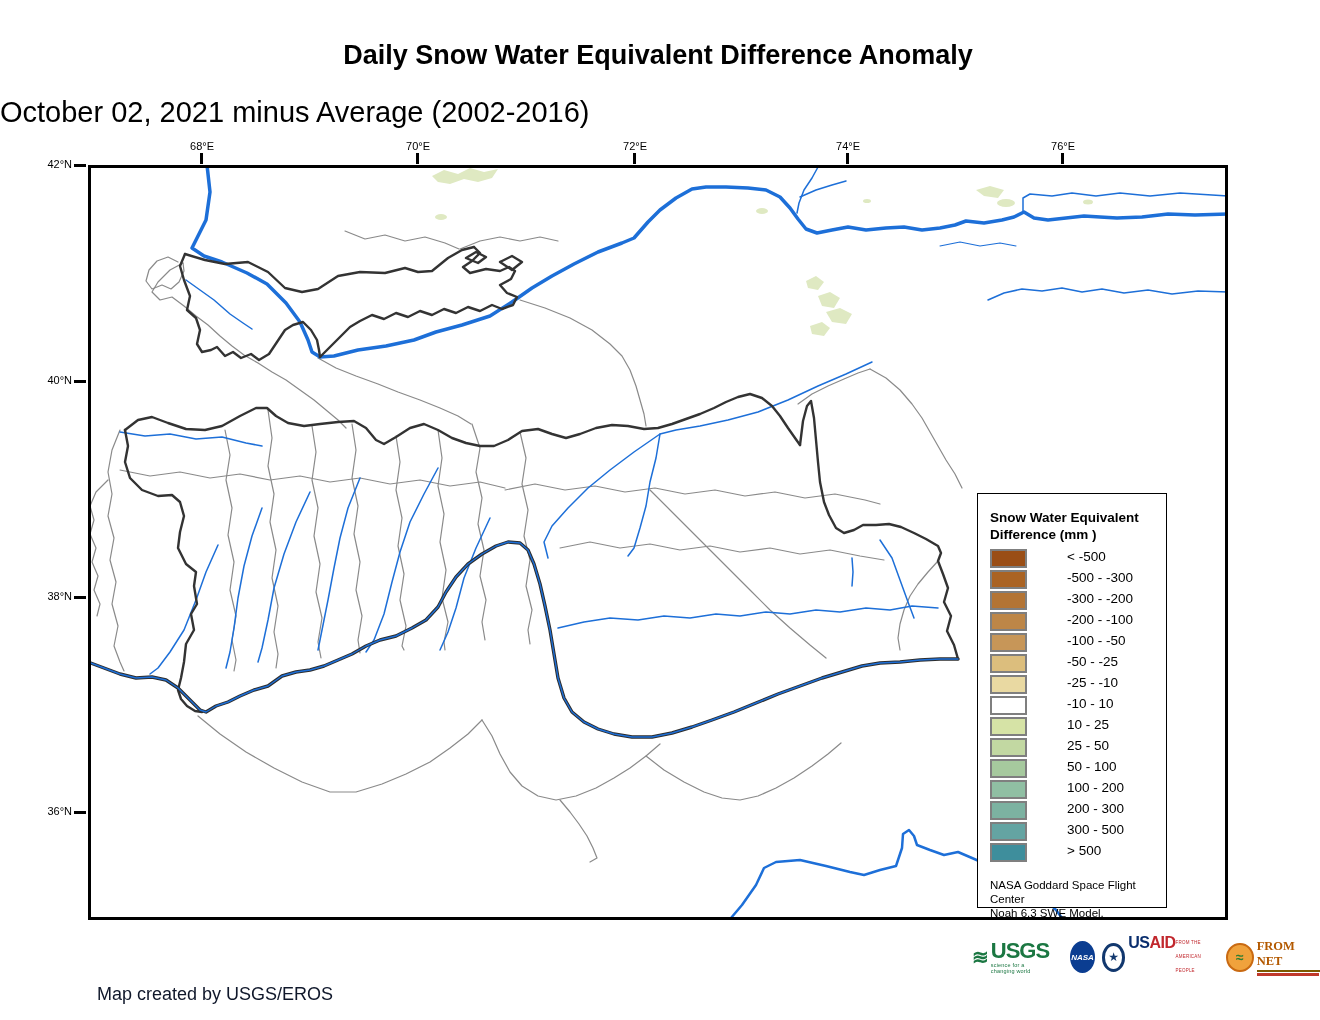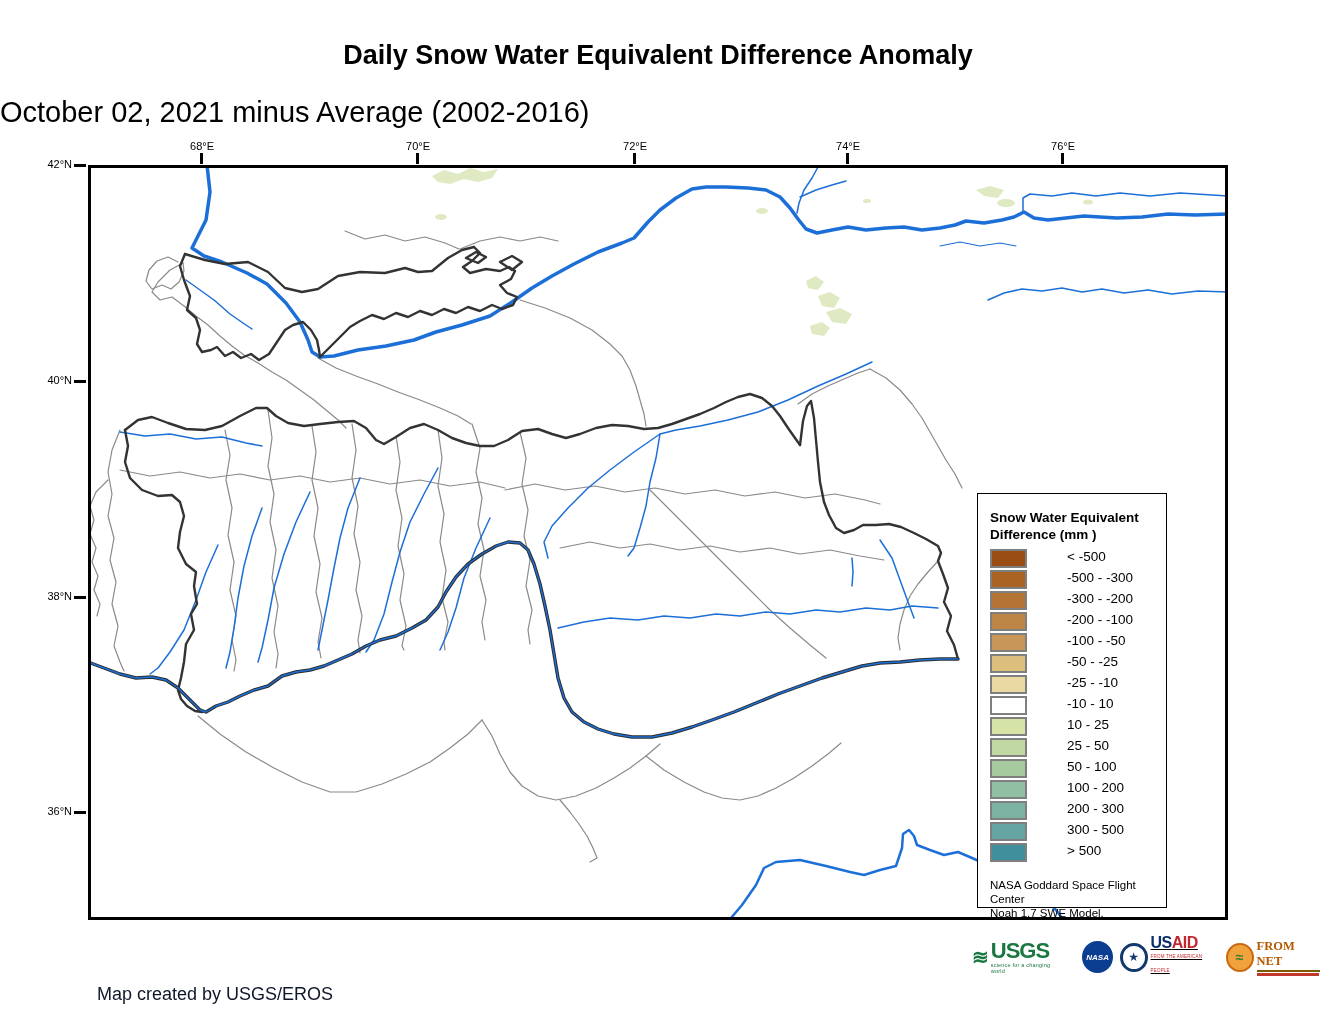--- a/index.html
+++ b/index.html
@@ -32,21 +32,21 @@
   .usgs-wave{font-size:20px;font-weight:bold;margin-right:2px;}
   .usgs-text{font-size:22px;font-weight:bold;letter-spacing:-1px;line-height:20px;}
   .usgs-tag{font-size:5.5px;letter-spacing:0.2px;}
   .nasa-circle{width:32px;height:32px;border-radius:50%;background:#0b3d91;color:#fff;
           display:flex;align-items:center;justify-content:center;font-size:8px;
           font-weight:bold;font-style:italic;margin-left:14px;}
   .usaid{display:flex;align-items:center;gap:3px;}
   .usaid-seal{width:29px;height:29px;border-radius:50%;border:3px solid #12386e;background:#fff;
           box-sizing:border-box;display:flex;align-items:center;justify-content:center;
           color:#12386e;font-size:12px;}
-  .usaid-textcol{display:flex;flex-direction:column;line-height:14px;text-decoration:underline;}
+  .usaid-textcol{display:flex;flex-direction:row;line-height:14px;}
   .usaid-word{font-size:16px;font-weight:bold;letter-spacing:-0.5px;}
   .usaid-us{color:#0a2e6e;} .usaid-aid{color:#c1272d;}
   .usaid-tag{font-size:4.5px;color:#c1272d;letter-spacing:0.2px;}
   .fews{display:flex;align-items:center;gap:3px;}
   .fews-globe{width:29px;height:29px;border-radius:50%;background:#f0a23c;border:2px solid #c96a12;
           box-sizing:border-box;display:flex;align-items:center;justify-content:center;
           color:#2e7d32;font-size:14px;font-weight:bold;}
   .fews-textcol{display:flex;flex-direction:column;}
   .fews-word{font-family:"Liberation Serif",serif;font-size:12.5px;font-weight:bold;color:#b35900;
           border-bottom:2px solid #7c5a00;padding-bottom:1px;}
@@ -246,21 +246,21 @@
           <span class="swatch" style="background: rgb(100, 164, 162); border-color: rgb(127, 127, 127);"></span>
           <span class="swatch-label">300 - 500</span>
         </div>
         <div class="legend-row">
           <span class="swatch" style="background: rgb(62, 142, 156); border-color: rgb(127, 127, 127);"></span>
           <span class="swatch-label">&gt; 500</span>
         </div>
       </div>
     <div class="legend-footnote">
       <span>NASA Goddard Space Flight Center</span><br>
-      <span>Noah 1.7 SWE Model.</span>
+      <span>Noah 6.3 SWE Model.</span>
     </div>
   </div>
 
   <div class="credit">Map created by USGS/EROS</div>
 
   <div class="logos">
     <div class="logo-usgs">
       <span class="usgs-wave">≋</span>
       <span>
         <span class="usgs-text">USGS</span>

